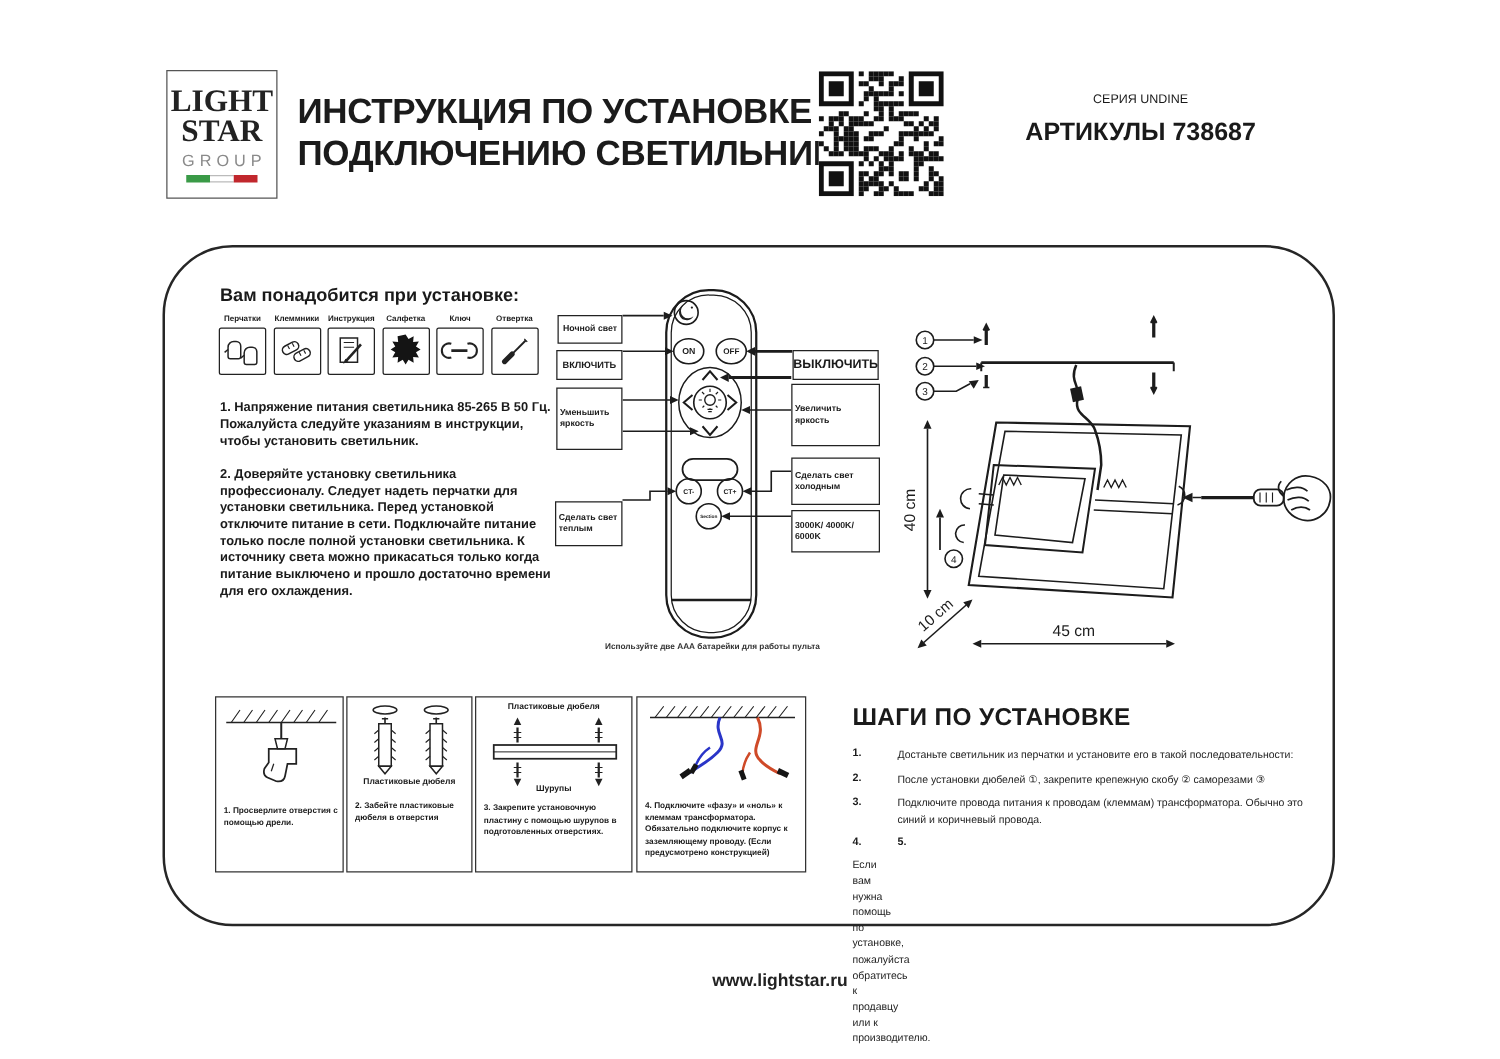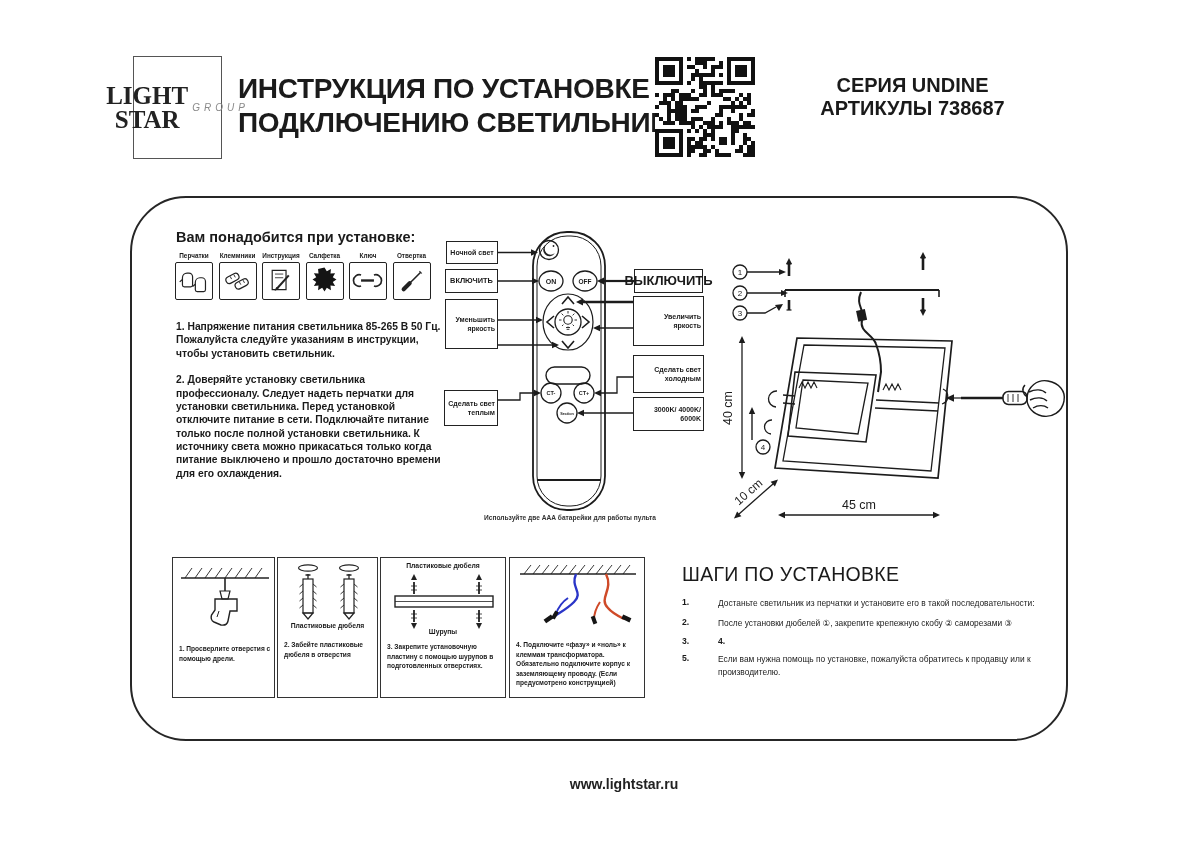--- a/index.html
+++ b/index.html
@@ -1,44 +1,44 @@
 <!DOCTYPE html>
 <html><head>
 <meta charset="utf-8">
 <style>
   html,body{margin:0;padding:0;background:#ffffff;}
   body{width:1200px;height:847px;position:relative;overflow:hidden;
        font-family:"Liberation Sans",sans-serif;color:#1a1a1a;}
   .abs{position:absolute;}
   .panel{border:2.5px solid #262626;border-radius:56px;box-sizing:border-box;background:#fff;}
   .lbox{border:1.5px solid #222;box-sizing:border-box;background:#fff;display:flex;
-        align-items:center;justify-content:center;text-align:right;
-        font-size:7px;font-weight:700;line-height:1.35;padding:2px;}
+        align-items:center;justify-content:center;text-align:left;
+        font-size:7px;font-weight:700;line-height:1.35;padding:2px;margin-top:11px;}
   .toolcell{display:flex;flex-direction:column;align-items:center;width:38px;}
   .toollabel{font-size:6.4px;font-weight:700;height:10px;white-space:nowrap;}
   .toolbox{width:38px;height:38px;border:1.5px solid #222;border-radius:2px;box-sizing:border-box;}
   .warn{font-size:10.3px;font-weight:700;line-height:1.3;margin:0 0 13px 0;}
   .picbox{border:1.3px solid #333;box-sizing:border-box;background:#fff;}
   .piccap{position:absolute;font-size:6.6px;font-weight:600;line-height:1.45;}
   .piclab{position:absolute;width:100%;text-align:center;font-size:6.8px;font-weight:700;}
   .stepnum{font-weight:700;font-size:8.6px;}
   .steptext{font-size:8.4px;line-height:1.5;color:#222;}
   svg{display:block;}
   svg text{font-family:"Liberation Sans",sans-serif;}
 </style>
 </head>
 <body>
 
 <div class="abs" style="left:133px;top:56px;width:89px;height:103px;border:1.5px solid #555;box-sizing:border-box;
-            display:flex;flex-direction:row;align-items:center;justify-content:center;">
+            display:flex;flex-direction:column;align-items:center;justify-content:center;">
   <div style="font-family:'Liberation Serif',serif;font-weight:700;font-size:25px;line-height:24px;text-align:center;color:#222;">
     <div>LIGHT</div>
     <div>STAR</div>
   </div>
-  <div style="font-size:10px;letter-spacing:4px;color:#8a8a8a;margin:3px 0 4px 4px;font-style:italic;">GROUP</div>
+  <div style="font-size:13px;letter-spacing:4px;color:#8a8a8a;margin:3px 0 4px 4px;">GROUP</div>
   <div style="display:flex;width:58px;height:6px;">
     <div style="flex:1;background:#3a9a47;"></div>
     <div style="flex:1;background:#fff;border-top:1px solid #bbb;border-bottom:1px solid #bbb;box-sizing:border-box;"></div>
     <div style="flex:1;background:#c1272d;"></div>
   </div>
 </div>
 
 <div class="abs" style="left:238px;top:72px;font-size:28px;font-weight:700;line-height:34px;letter-spacing:-0.3px;color:#1b1b1b;">
   <div>ИНСТРУКЦИЯ ПО УСТАНОВКЕ И</div>
   <div>ПОДКЛЮЧЕНИЮ СВЕТИЛЬНИКА</div>
@@ -264,21 +264,21 @@
       <rect x="72" y="0" width="28" height="28" fill="#111"></rect>
       <rect x="76" y="4" width="20" height="20" fill="#fff"></rect>
       <rect x="80" y="8" width="12" height="12" fill="#111"></rect>
       <rect x="0" y="72" width="28" height="28" fill="#111"></rect>
       <rect x="4" y="76" width="20" height="20" fill="#fff"></rect>
       <rect x="8" y="80" width="12" height="12" fill="#111"></rect>
     </svg>
   </div>
 
 <div class="abs" style="left:790px;top:74px;width:245px;text-align:center;">
-  <div style="font-size:20px;font-weight:700;">СЕРИЯ UNDINE</div>
+  <div style="font-size:10px;font-weight:400;margin-bottom:10px;">СЕРИЯ UNDINE</div>
   <div style="font-size:20px;font-weight:700;">АРТИКУЛЫ 738687</div>
 </div>
 
 <div class="abs panel" style="left:130px;top:196px;width:938px;height:545px;"></div>
 
 <div class="abs" style="left:176px;top:229px;font-size:14.5px;font-weight:700;">Вам понадобится при установке:</div>
 
 <div class="abs" style="left:175px;top:252px;display:flex;gap:5.5px;">
   <div class="toolcell">
     <div class="toollabel">Перчатки</div>
@@ -418,21 +418,21 @@
     <text x="111" y="167" font-size="5.5">CT-</text>
     <text x="144" y="167" font-size="5.5">CT+</text>
     <text x="127" y="186.5" font-size="3.8">Section</text>
   </g>
 </svg>
 
 <div class="abs lbox" style="left:446px;top:241px;width:52px;height:23px;">Ночной свет</div>
 <div class="abs lbox" style="left:445px;top:269px;width:53px;height:24px;font-size:7.4px;">ВКЛЮЧИТЬ</div>
 <div class="abs lbox" style="left:445px;top:299px;width:53px;height:50px;">Уменьшить яркость</div>
 <div class="abs lbox" style="left:444px;top:390px;width:54px;height:36px;">Сделать свет теплым</div>
-<div class="abs lbox" style="left:634px;top:269px;width:69px;height:24px;font-size:13px;">ВЫКЛЮЧИТЬ</div>
+<div class="abs lbox" style="left:634px;top:269px;width:69px;height:24px;font-size:10px;">ВЫКЛЮЧИТЬ</div>
 <div class="abs lbox" style="left:633px;top:296px;width:71px;height:50px;">Увеличить яркость</div>
 <div class="abs lbox" style="left:633px;top:355px;width:71px;height:38px;">Сделать свет холодным</div>
 <div class="abs lbox" style="left:633px;top:397px;width:71px;height:34px;">3000K/ 4000K/ 6000K</div>
 
 <div class="abs" style="left:460px;top:514px;width:220px;text-align:center;font-size:6.6px;font-weight:600;color:#333;">Используйте две ААА батарейки для работы пульта</div>
 
 <svg class="abs" style="left:715px;top:248px;" width="355" height="290" viewBox="0 0 355 290">
   <g stroke="#1c1c1c" fill="none">
 
     <g stroke-width="1.3">
@@ -587,26 +587,27 @@
       <rect x="34" y="59" width="9" height="4.5" transform="rotate(-35 38 61)"></rect>
       <rect x="112" y="58" width="9" height="4.5" transform="rotate(25 116 60)"></rect>
       <rect x="41" y="55" width="8" height="4" transform="rotate(-60 45 57)"></rect>
       <rect x="80" y="60" width="8" height="4" transform="rotate(70 84 62)"></rect>
     </g>
   </svg>
   <div class="piccap" style="left:6px;top:82px;width:124px;">4. Подключите «фазу» и «ноль» к клеммам трансформатора. Обязательно подключите корпус к заземляющему проводу. (Если предусмотрено конструкцией)</div>
 </div>
 
 <div class="abs" style="left:682px;top:563px;width:372px;">
-  <div style="font-size:19.5px;font-weight:400;letter-spacing:0.3px;">ШАГИ ПО УСТАНОВКЕ</div>
+  <div style="font-size:19.5px;font-weight:700;letter-spacing:0.3px;">ШАГИ ПО УСТАНОВКЕ</div>
   <div style="margin-top:11px;display:grid;grid-template-columns:36px 1fr;row-gap:7px;">
     <div class="stepnum">1.</div>
     <div class="steptext">Достаньте светильник из перчатки и установите его в такой последовательности:</div>
     <div class="stepnum">2.</div>
     <div class="steptext">После установки дюбелей ①, закрепите крепежную скобу ② саморезами ③</div>
     <div class="stepnum">3.</div>
+    <div class="steptext">Подключите провода питания к проводам (клеммам) трансформатора. Обычно это синий и коричневый провода.</div>
     <div class="stepnum">4.</div>
     <div class="stepnum">5.</div>
     <div class="steptext">Если вам нужна помощь по установке, пожалуйста обратитесь к продавцу или к производителю.</div>
   </div>
 </div>
 
 <div class="abs" style="left:0;top:776px;width:1200px;text-align:center;font-size:14px;font-weight:700;color:#222;margin-left:24px;">www.lightstar.ru</div>
 
 </body></html>

